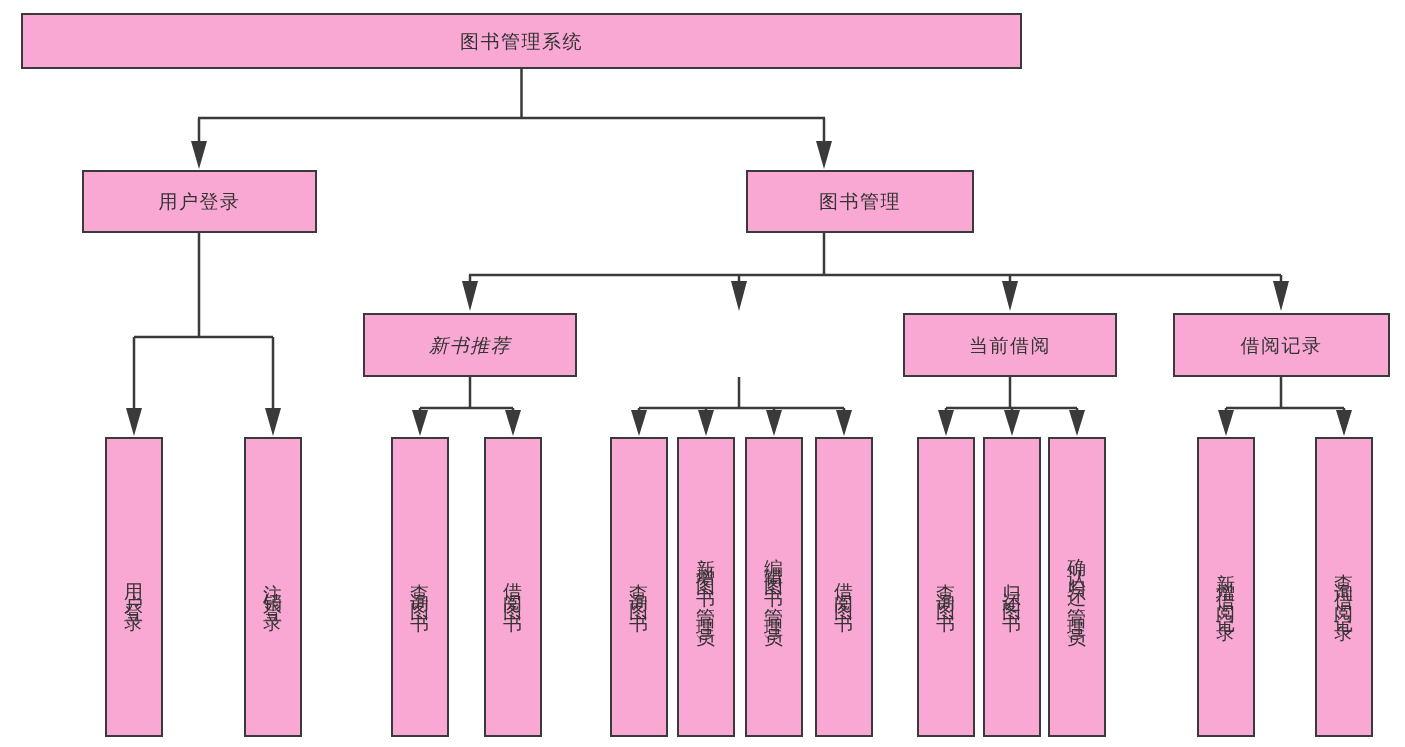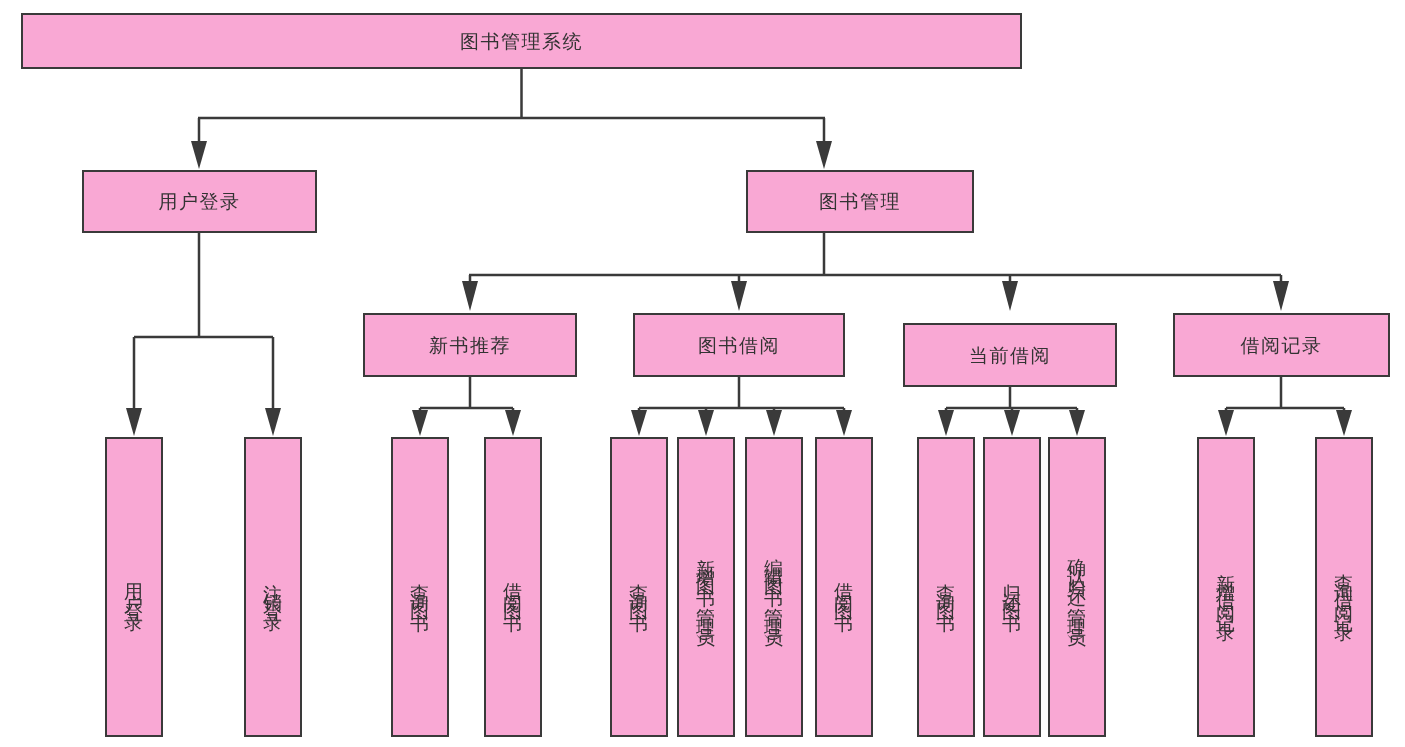--- a/index.html
+++ b/index.html
@@ -86,23 +86,22 @@
     <path d="M1281 377 V408 M1226 408 H1344 M1226 408 V412 M1344 408 V412" fill="none" stroke="currentColor" stroke-width="2.5"></path>
     <polygon points="1218,410 1234,410 1226,436" fill="currentColor"></polygon>
     <polygon points="1336,410 1352,410 1344,436" fill="currentColor"></polygon>
   </svg>
 
   <div class="box" style="left:21px;top:13px;width:1001px;height:56px;">图书管理系统</div>
 
   <div class="box" style="left:82px;top:170px;width:235px;height:63px;">用户登录</div>
   <div class="box" style="left:710px;top:170px;width:228px;height:63px;margin-left:36px;">图书管理</div>
 
-  <div class="box" style="left:363px;top:313px;width:214px;height:64px;">新书推荐</div>
-  <div class="box" style="left:633px;top:313px;width:212px;height:64px;">图书借阅</div>
-  <div class="box" style="left:903px;top:323px;width:214px;height:64px;">当前借阅</div>
+  <div class="box" style="left:363px;top:313px;width:214px;height:64px;font-style:italic;">新书推荐</div>
+  <div class="box" style="left:903px;top:313px;width:214px;height:64px;">当前借阅</div>
   <div class="box" style="left:1173px;top:313px;width:217px;height:64px;">借阅记录</div>
 
   <div class="box leaf" style="left:105px;top:437px;width:58px;height:300px;">用户登录</div>
   <div class="box leaf" style="left:244px;top:437px;width:58px;height:300px;">注销登录</div>
 
   <div class="box leaf" style="left:391px;top:437px;width:58px;height:300px;">查询图书</div>
   <div class="box leaf" style="left:484px;top:437px;width:58px;height:300px;">借阅图书</div>
 
   <div class="box leaf" style="left:610px;top:437px;width:58px;height:300px;">查询图书</div>
   <div class="box leaf" style="left:677px;top:437px;width:58px;height:300px;">新增图书（管理员）</div>

